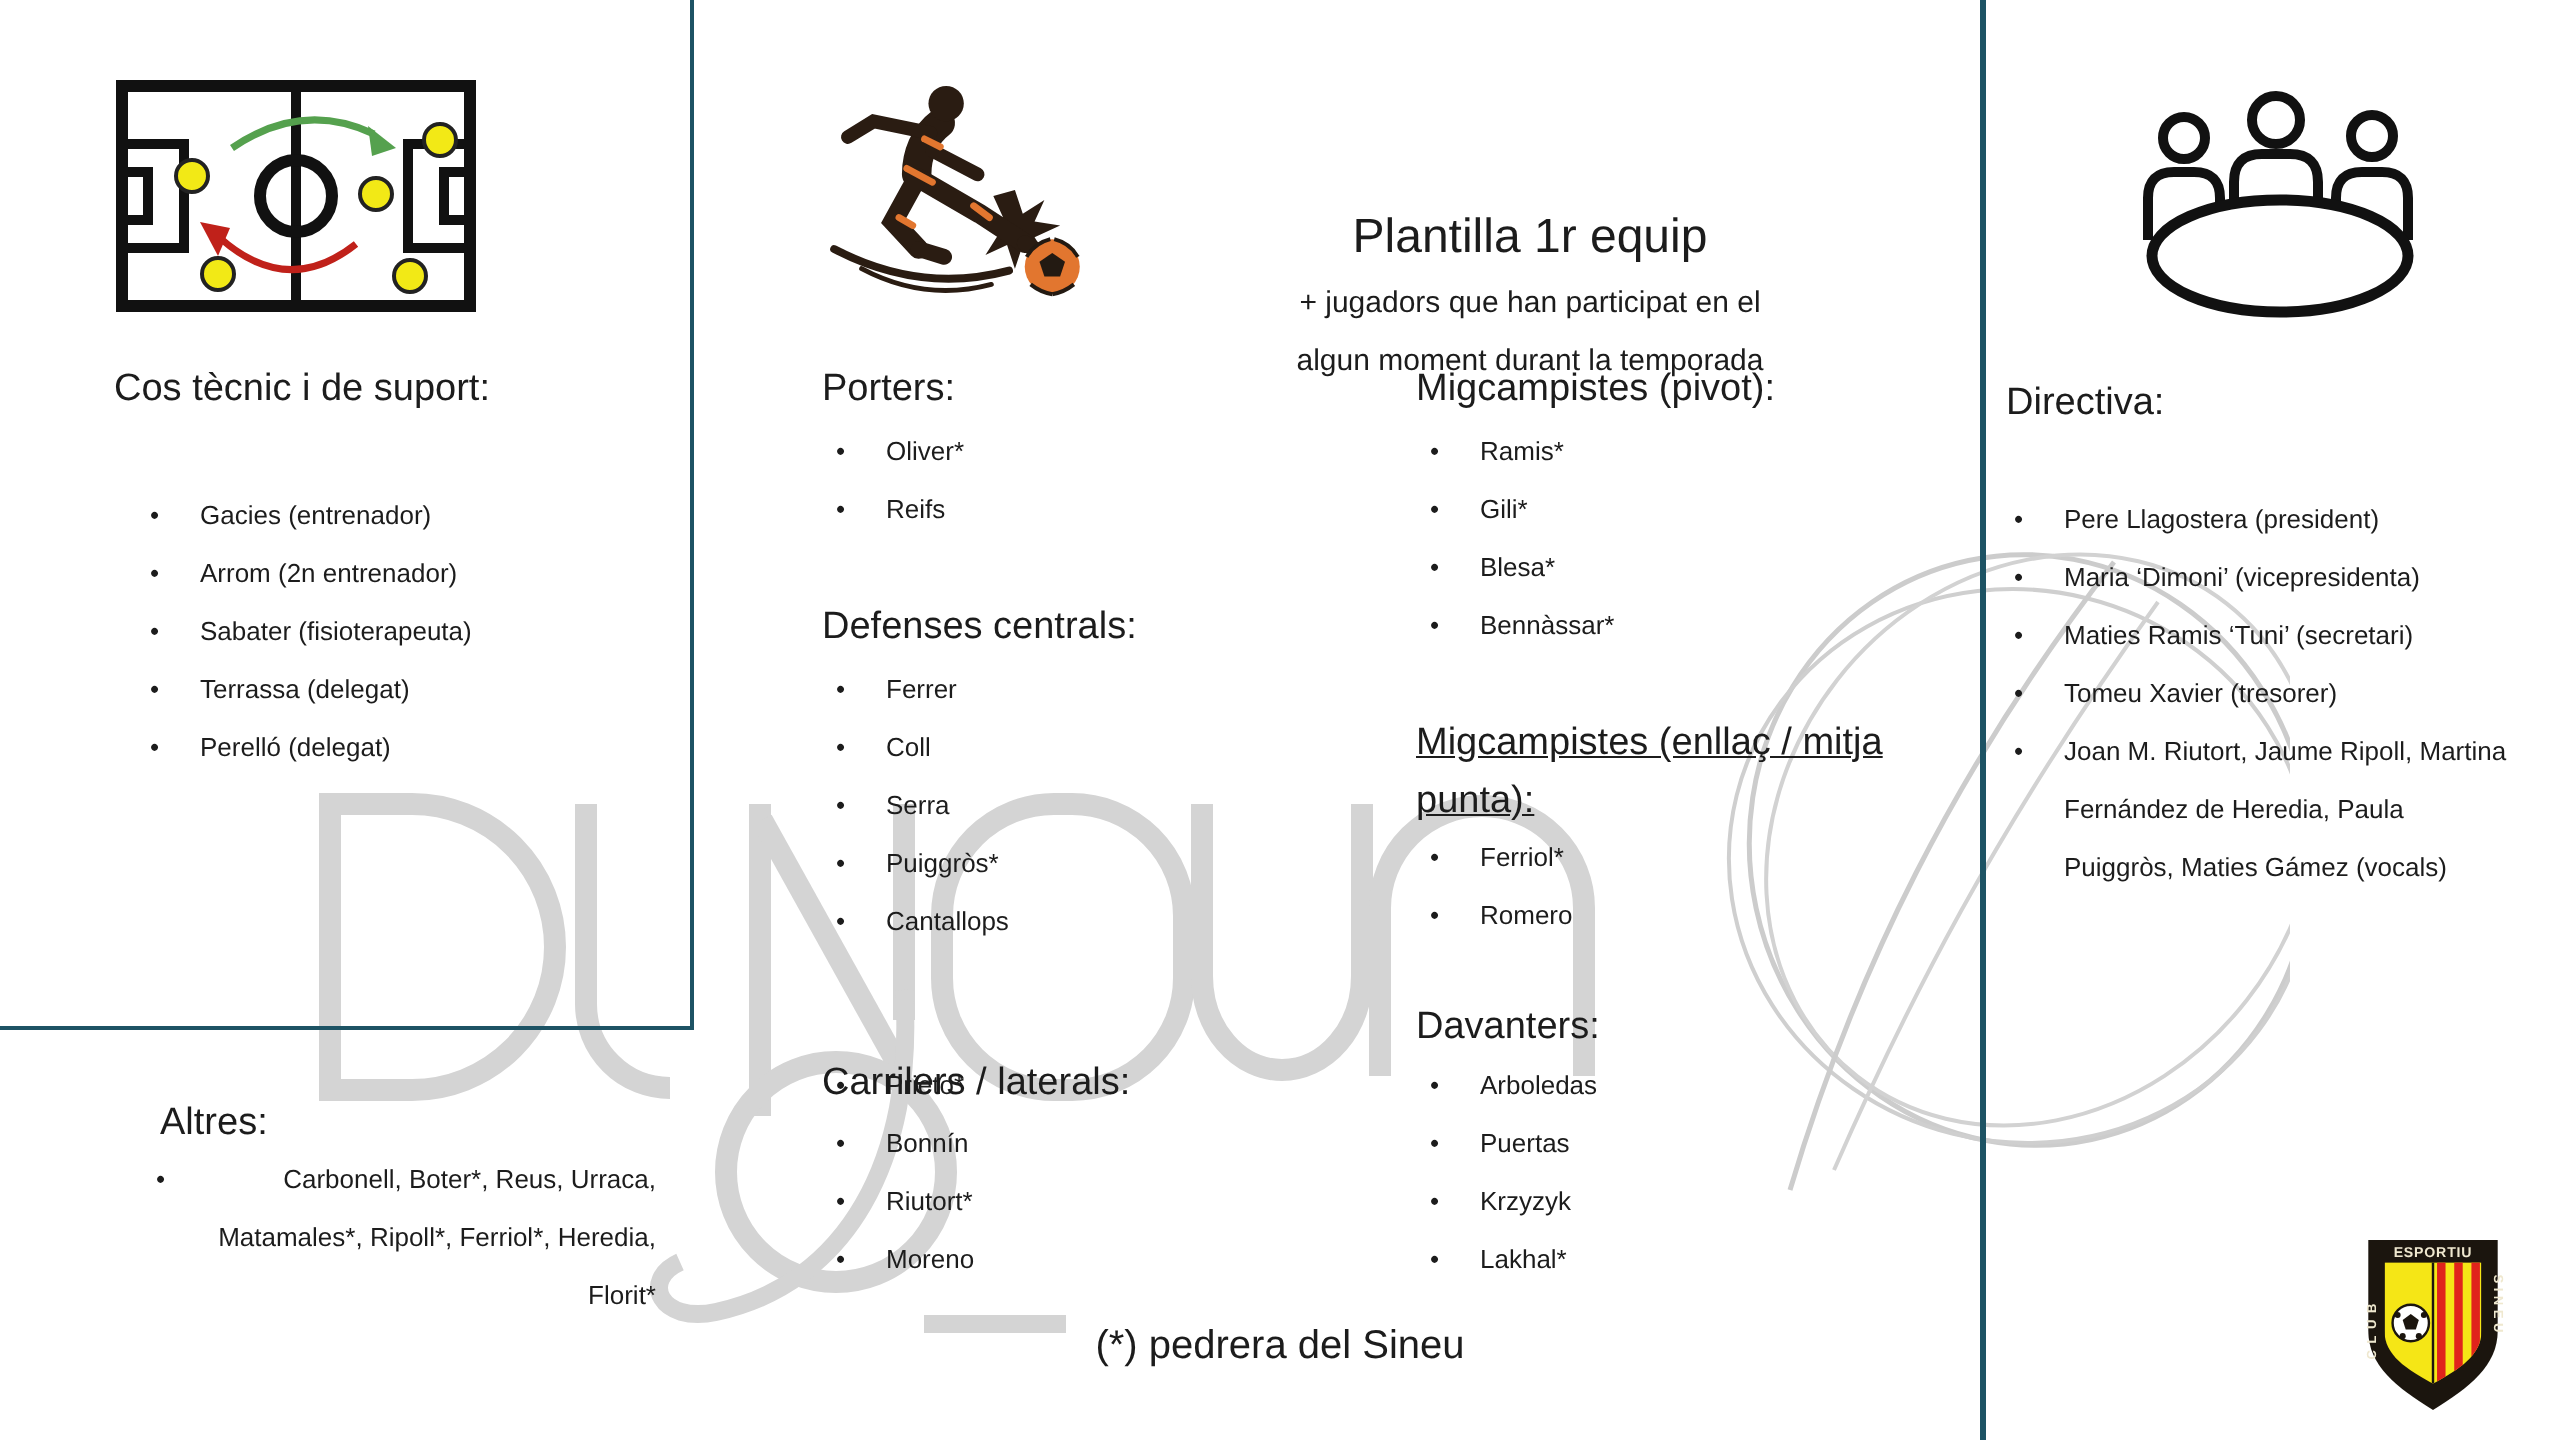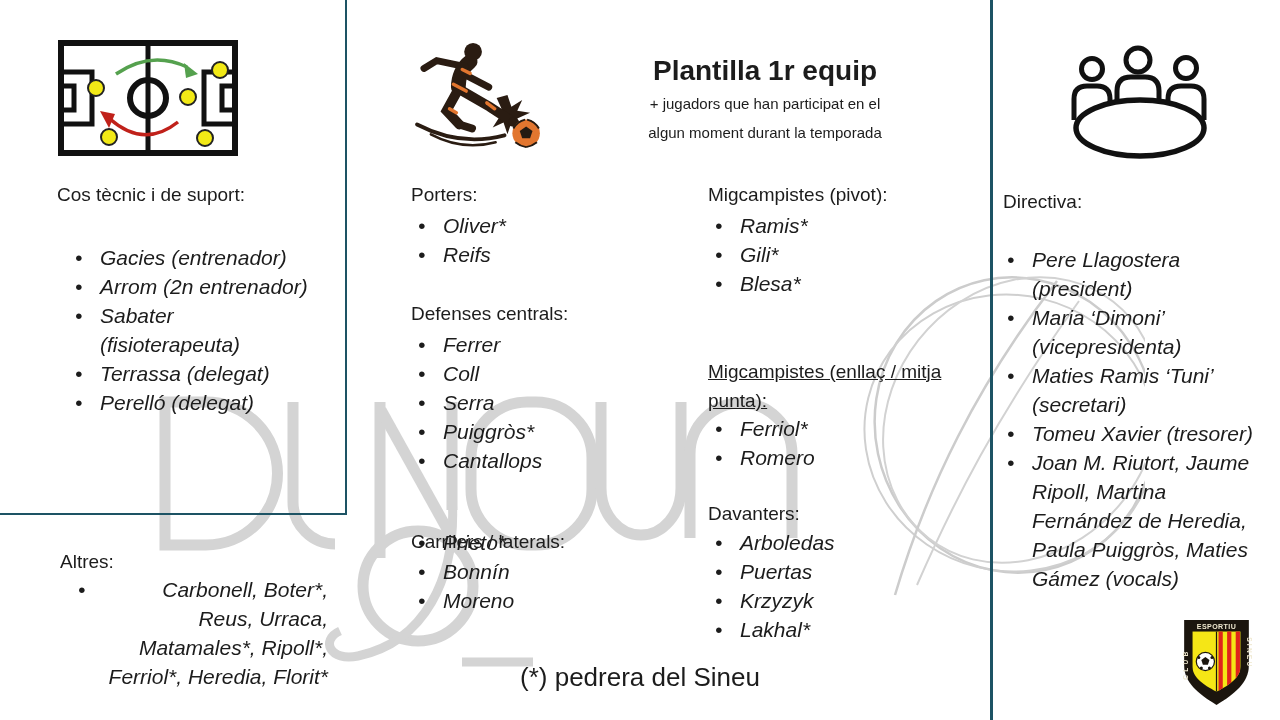--- a/index.html
+++ b/index.html
@@ -3,26 +3,26 @@
 <meta charset="utf-8">
 <style>
   html,body{margin:0;padding:0;background:#888;}
   .slide{
     position:relative;width:1280px;height:720px;background:#ffffff;overflow:hidden;
     font-family:"Liberation Sans",sans-serif;color:#1c1c1c;
   }
   .abs{position:absolute;}
   .h{font-size:19px;line-height:28px;white-space:nowrap;}
   .h.wrap{white-space:normal;text-decoration:underline;}
-  .title{font-size:28px;font-weight:bold;line-height:28px;}
+  .title{font-size:24px;font-weight:normal;line-height:28px;margin-top:48px;}
   .sub{font-size:15px;line-height:29px;}
-  .list{font-size:21px;font-style:italic;}
+  .list{font-size:13px;}
   .bl{position:relative;padding-left:30px;line-height:29px;min-height:29px;}
   .bl::before{content:"\2022";position:absolute;left:5px;top:0;line-height:29px;}
-  .footnote{font-size:26px;text-align:center;}
+  .footnote{font-size:20px;text-align:center;}
   .vline{position:absolute;background:#1d5364;}
   .lrect{position:absolute;border:2.5px solid #1d5364;box-sizing:border-box;background:transparent;}
   svg{display:block;}
   .z0{z-index:0}.z1{z-index:1}.z2{z-index:2}
 </style>
 </head>
 <body>
 
 <div class="slide">
 
@@ -75,21 +75,21 @@
   <div class="abs z2 h" style="left:57px;top:181px;">Cos tècnic i de suport:</div>
 
   <div class="abs z2 list" style="left:70px;top:243px;width:240px;">
     <div class="bl">Gacies (entrenador)</div>
     <div class="bl">Arrom (2n entrenador)</div>
     <div class="bl">Sabater (fisioterapeuta)</div>
     <div class="bl">Terrassa (delegat)</div>
     <div class="bl">Perelló (delegat)</div>
   </div>
 
-  <div class="abs z2 h" style="left:60px;top:548px;">Altres:</div>
+  <div class="abs z2 h" style="left:80px;top:548px;">Altres:</div>
   <div class="abs z2 list" style="left:73px;top:575px;width:255px;text-align:right;">
     <div class="bl">Carbonell, Boter*, Reus, Urraca, Matamales*, Ripoll*, Ferriol*, Heredia, Florit*</div>
   </div>
 
   <svg class="abs z2" style="left:403px;top:40px;" width="148" height="113" viewBox="0 0 150 115">
     <path d="M14,86 Q58,109 103,97" fill="none" stroke="#2a1c12" stroke-width="4" stroke-linecap="round"></path>
     <path d="M28,96 Q60,113 94,104" fill="none" stroke="#2a1c12" stroke-width="2.5" stroke-linecap="round"></path>
     <polygon points="106,56 110,68 121,61 116,72 129,74 116,80 123,91 110,84 106,96 102,84 91,89 98,78 87,73 100,70 95,59" fill="#2a1c12"></polygon>
     <g stroke="#2a1c12" fill="none" stroke-linecap="round">
       <path d="M68,22 C60,28 56,38 56,48" stroke-width="15"></path>
@@ -135,28 +135,30 @@
     <div class="bl">Coll</div>
     <div class="bl">Serra</div>
     <div class="bl">Puiggròs*</div>
     <div class="bl">Cantallops</div>
   </div>
 
   <div class="abs z2 h" style="left:411px;top:528px;">Carrilers / laterals:</div>
   <div class="abs z2 list" style="left:413px;top:528px;width:240px;">
     <div class="bl">Prieto*</div>
     <div class="bl">Bonnín</div>
+    <div class="bl">Riutort*</div>
     <div class="bl">Moreno</div>
   </div>
 
   <div class="abs z2 h" style="left:708px;top:181px;">Migcampistes (pivot):</div>
   <div class="abs z2 list" style="left:710px;top:211px;width:240px;">
     <div class="bl">Ramis*</div>
     <div class="bl">Gili*</div>
     <div class="bl">Blesa*</div>
+    <div class="bl">Bennàssar*</div>
   </div>
 
   <div class="abs z2 h wrap" style="left:708px;top:357px;width:240px;line-height:29px;">Migcampistes (enllaç / mitja punta):</div>
   <div class="abs z2 list" style="left:710px;top:414px;width:240px;">
     <div class="bl">Ferriol*</div>
     <div class="bl">Romero</div>
   </div>
 
   <div class="abs z2 h" style="left:708px;top:500px;">Davanters:</div>
   <div class="abs z2 list" style="left:710px;top:528px;width:240px;">

